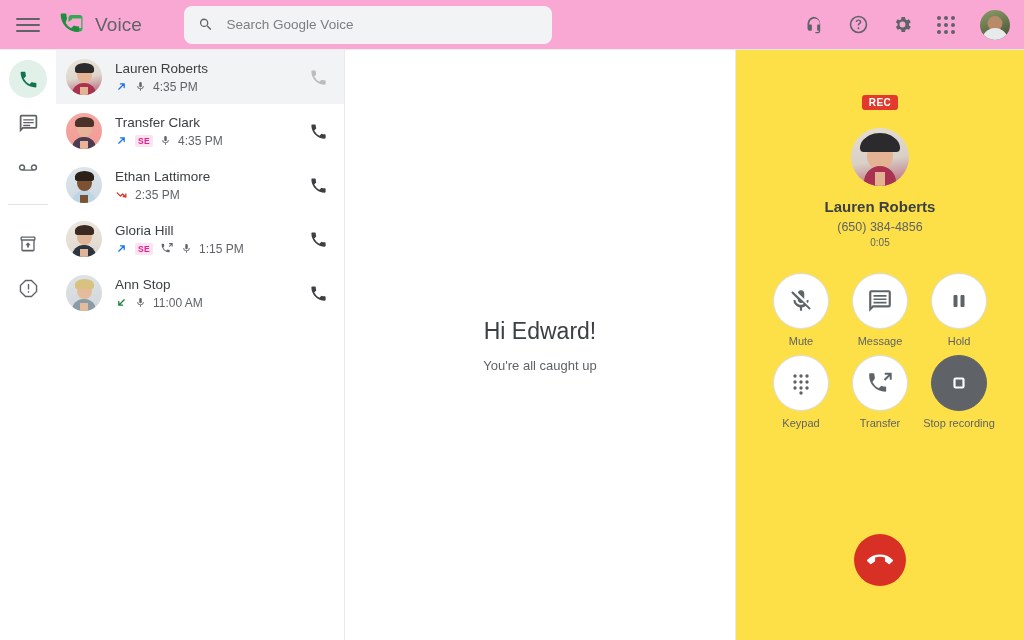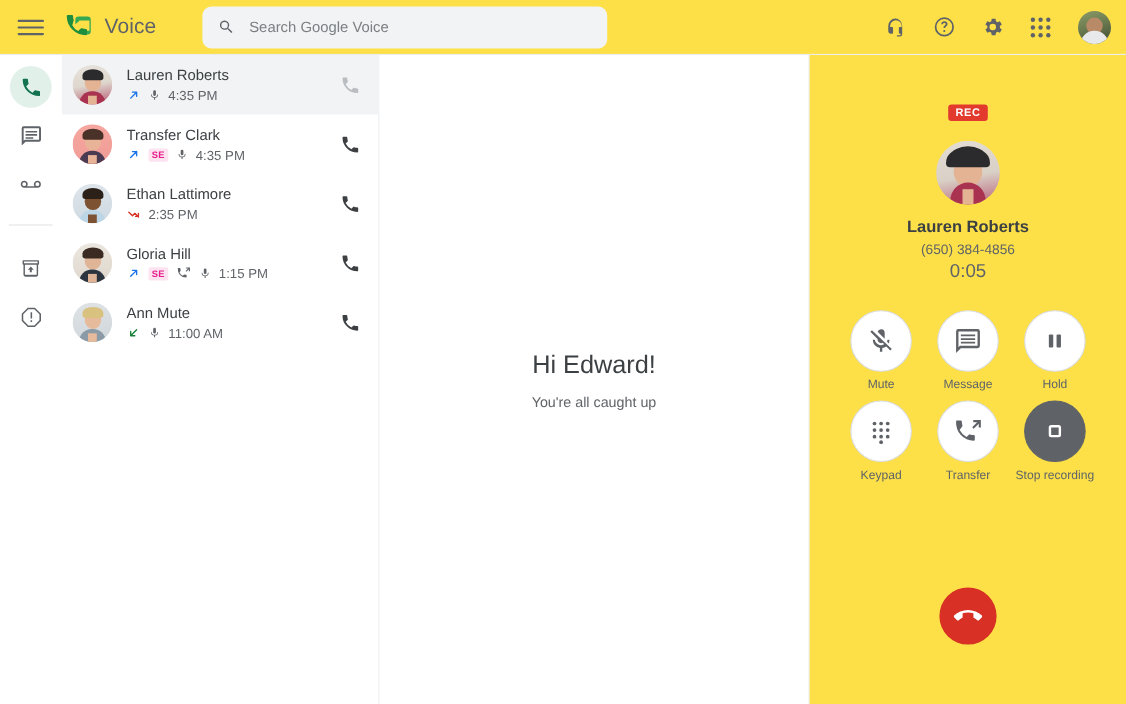--- a/index.html
+++ b/index.html
@@ -9,21 +9,21 @@
     background: #ffffff;
     overflow: hidden;
     color: #3c4043;
   }
   #app { position: relative; width: 1024px; height: 640px; display: flex; flex-direction: column; }
 
   
   .header {
     height: 50px; min-height: 50px;
     display: flex; align-items: center;
-    background: #fde047;
+    background: #f9a8d4;
     border-bottom: 1px solid #ececec;
     padding: 0 14px 0 16px;
   }
   .hamburger { width: 24px; height: 24px; display: flex; flex-direction: column; justify-content: center; gap: 4px; cursor: pointer; }
   .hamburger i { display: block; height: 2px; background: #5f6368; border-radius: 1px; }
   .brand { display: flex; align-items: center; gap: 9px; margin-left: 18px; cursor: pointer; }
   .brand-logo { width: 28px; height: 28px; position: relative; }
   .brand-name { font-size: 19px; color: #5f6368; letter-spacing: .1px; }
 
   .search-wrap {
@@ -135,21 +135,21 @@
     background: #e23b2e; color: #fff;
     font-size: 10px; font-weight: bold; letter-spacing: .5px;
     padding: 2px 7px; border-radius: 3px;
   }
   .call-avatar {
     width: 58px; height: 58px; border-radius: 50%;
     margin-top: 18px; position: relative; overflow: hidden;
   }
   .call-name { font-size: 15px; font-weight: bold; color: #3c4043; margin-top: 12px; }
   .call-number { font-size: 12.5px; color: #5f6368; margin-top: 5px; }
-  .call-duration { font-size: 17px; color: #5f6368; margin-top: 3px; }
+  .call-duration { font-size: 10px; color: #5f6368; margin-top: 3px; }
 
   .controls {
     margin-top: 25px;
     display: grid;
     grid-template-columns: repeat(3, 79px);
     row-gap: 8px;
     justify-items: center;
   }
   .ctl { display: flex; flex-direction: column; align-items: center; cursor: pointer; }
   .ctl-circle {
@@ -401,21 +401,21 @@
     <div class="row-avatar">
             <div class="ph">
     <div class="bg" style="background:linear-gradient(170deg,#dfe3e6 0%,#cfd6da 100%)"></div>
     <div style="position:absolute;left:10.799999999999999px;top:7.92px;width:15.12px;height:16.560000000000002px;border-radius:50%;background:#e6bb9c"></div>
     <div style="position:absolute;left:8.64px;top:3.6px;width:19.44px;height:10.799999999999999px;border-radius:50% 50% 20% 20%;background:#d9c27f"></div>
     <div style="position:absolute;left:6.4799999999999995px;bottom:0;width:23.04px;height:12.24px;border-radius:11.52px 11.52px 0 0;background:#8a9aa6"></div>
     <div style="position:absolute;left:14.4px;bottom:0;width:7.2px;height:7.92px;background:#e6bb9c"></div>
   </div>
           </div>
     <div class="row-main">
-      <div class="row-name">Ann Mute</div>
+      <div class="row-name">Ann Stop</div>
       <div class="row-meta">
         <svg width="13" height="13" viewBox="0 0 24 24">
                 <path d="M17 7L7 17M7 17h7M7 17v-7" stroke="#188038" stroke-width="2.3" fill="none" stroke-linecap="round" stroke-linejoin="round"></path>
               </svg>
 
         <svg width="11" height="13" viewBox="0 0 24 24">
                 <path d="M12 13.5a2.7 2.7 0 0 0 2.7-2.7V5a2.7 2.7 0 1 0-5.4 0v5.8a2.7 2.7 0 0 0 2.7 2.7zM17.3 10.8a5.3 5.3 0 0 1-10.6 0H5a7 7 0 0 0 6 6.9V21h2v-3.3a7 7 0 0 0 6-6.9h-1.7z" fill="#5f6368"></path>
               </svg>
         <span class="row-time">11:00 AM</span>
       </div>

